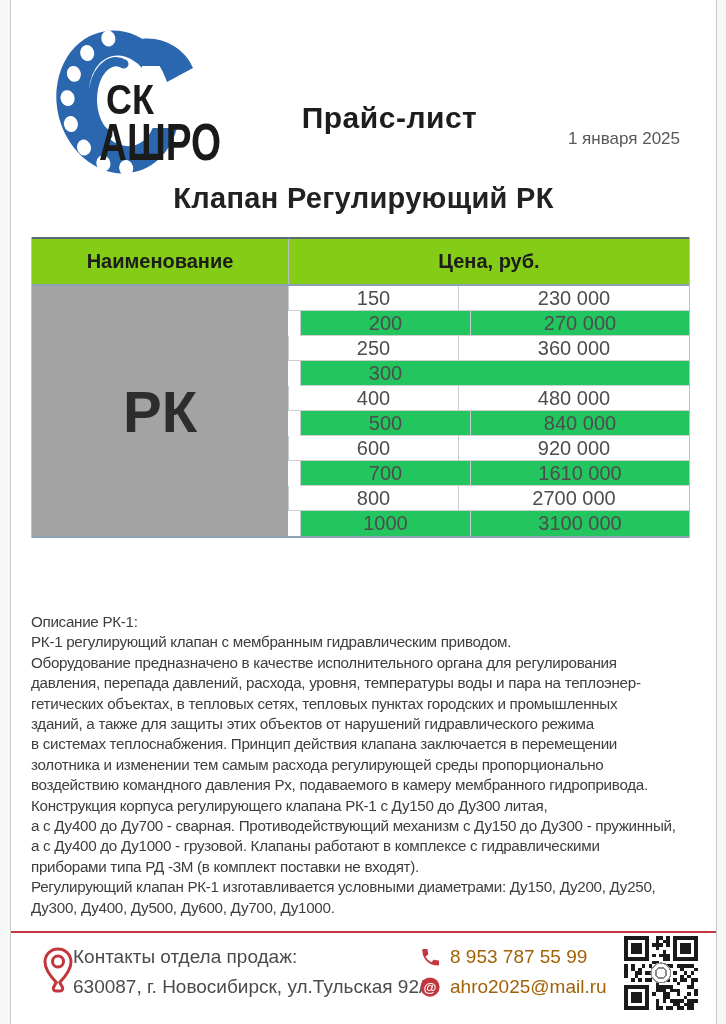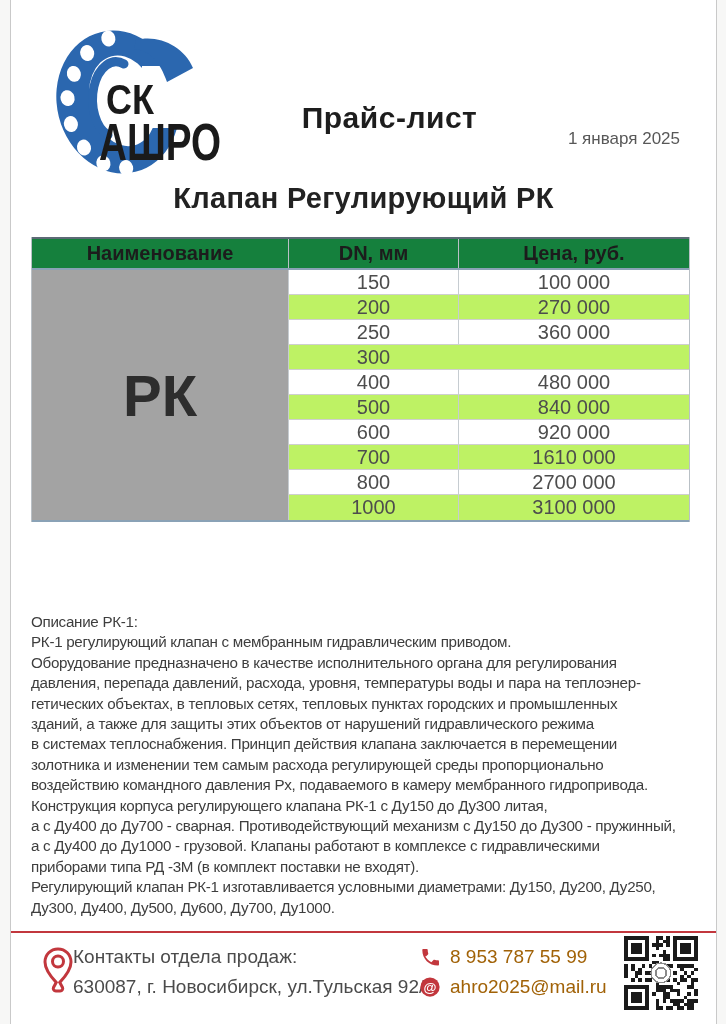--- a/index.html
+++ b/index.html
@@ -26,37 +26,37 @@
   .product-title{
     position:absolute;left:0;right:0;top:182px;text-align:center;
     font-size:29px;font-weight:bold;color:#222;letter-spacing:.3px;
   }
   
   .ptable{
     position:absolute;left:20px;top:237px;width:659px;
     border-left:1px solid #b9c0c6;border-right:1px solid #b9c0c6;box-sizing:border-box;
   }
   .thead{
-    display:flex;background:#15803d;height:33px;box-sizing:border-box;
+    display:flex;background:#84cc16;height:49px;box-sizing:border-box;
     border-top:2px solid #5d6a76;border-bottom:2px solid #8aa2b6;
     align-items:center;font-weight:bold;font-size:20px;color:#1c1c1c;
   }
   .th{display:flex;align-items:center;justify-content:center;height:100%;box-sizing:border-box;}
   .th1{width:256px;}
   .th2{width:170px;border-left:1px solid #b9c0c6;}
   .th3{flex:1;border-left:1px solid #b9c0c6;}
   .tbodyrow{display:flex;border-bottom:2px solid #8aa2b6;}
   .name-cell{
     width:256px;display:flex;align-items:center;justify-content:center;
     font-size:58px;font-weight:bold;color:#2d2d2d;background:#a3a3a3;
   }
   .rows{flex:1;display:flex;flex-direction:column;}
   .trow{display:flex;height:25px;box-sizing:border-box;border-bottom:1px solid #cfcfcf;}
   .trow:last-child{border-bottom:none;}
-  .trow.alt{background:#bef264;}
+  .trow.alt{background:#22c55e;margin-left:12px;}
   .td{display:flex;align-items:center;justify-content:center;font-size:20px;color:#4d4d4d;box-sizing:border-box;height:100%;}
   .tdn{width:170px;border-left:1px solid #c6ccd1;}
   .tprice{flex:1;border-left:1px solid #c6ccd1;}
   
   .description{
     position:absolute;left:20px;top:612px;width:684px;
     font-size:15.2px;line-height:20.4px;color:#3e3e3e;
     white-space:pre-line;letter-spacing:-0.3px;
   }
   
@@ -95,29 +95,28 @@
     </svg>
   </div>
 
   <div class="doc-title">Прайс-лист</div>
   <div class="doc-date">1 января 2025</div>
   <div class="product-title">Клапан Регулирующий РК</div>
 
   <div class="ptable">
     <div class="thead">
       <div class="th th1">Наименование</div>
-      <div class="th th2">DN, мм</div>
       <div class="th th3">Цена, руб.</div>
     </div>
     <div class="tbodyrow">
       <div class="name-cell">РК</div>
       <div class="rows">
           <div class="trow">
             <div class="td tdn">150</div>
-            <div class="td tprice">100 000</div>
+            <div class="td tprice">230 000</div>
           </div>
           <div class="trow alt">
             <div class="td tdn">200</div>
             <div class="td tprice">270 000</div>
           </div>
           <div class="trow">
             <div class="td tdn">250</div>
             <div class="td tprice">360 000</div>
           </div>
           <div class="trow alt">

